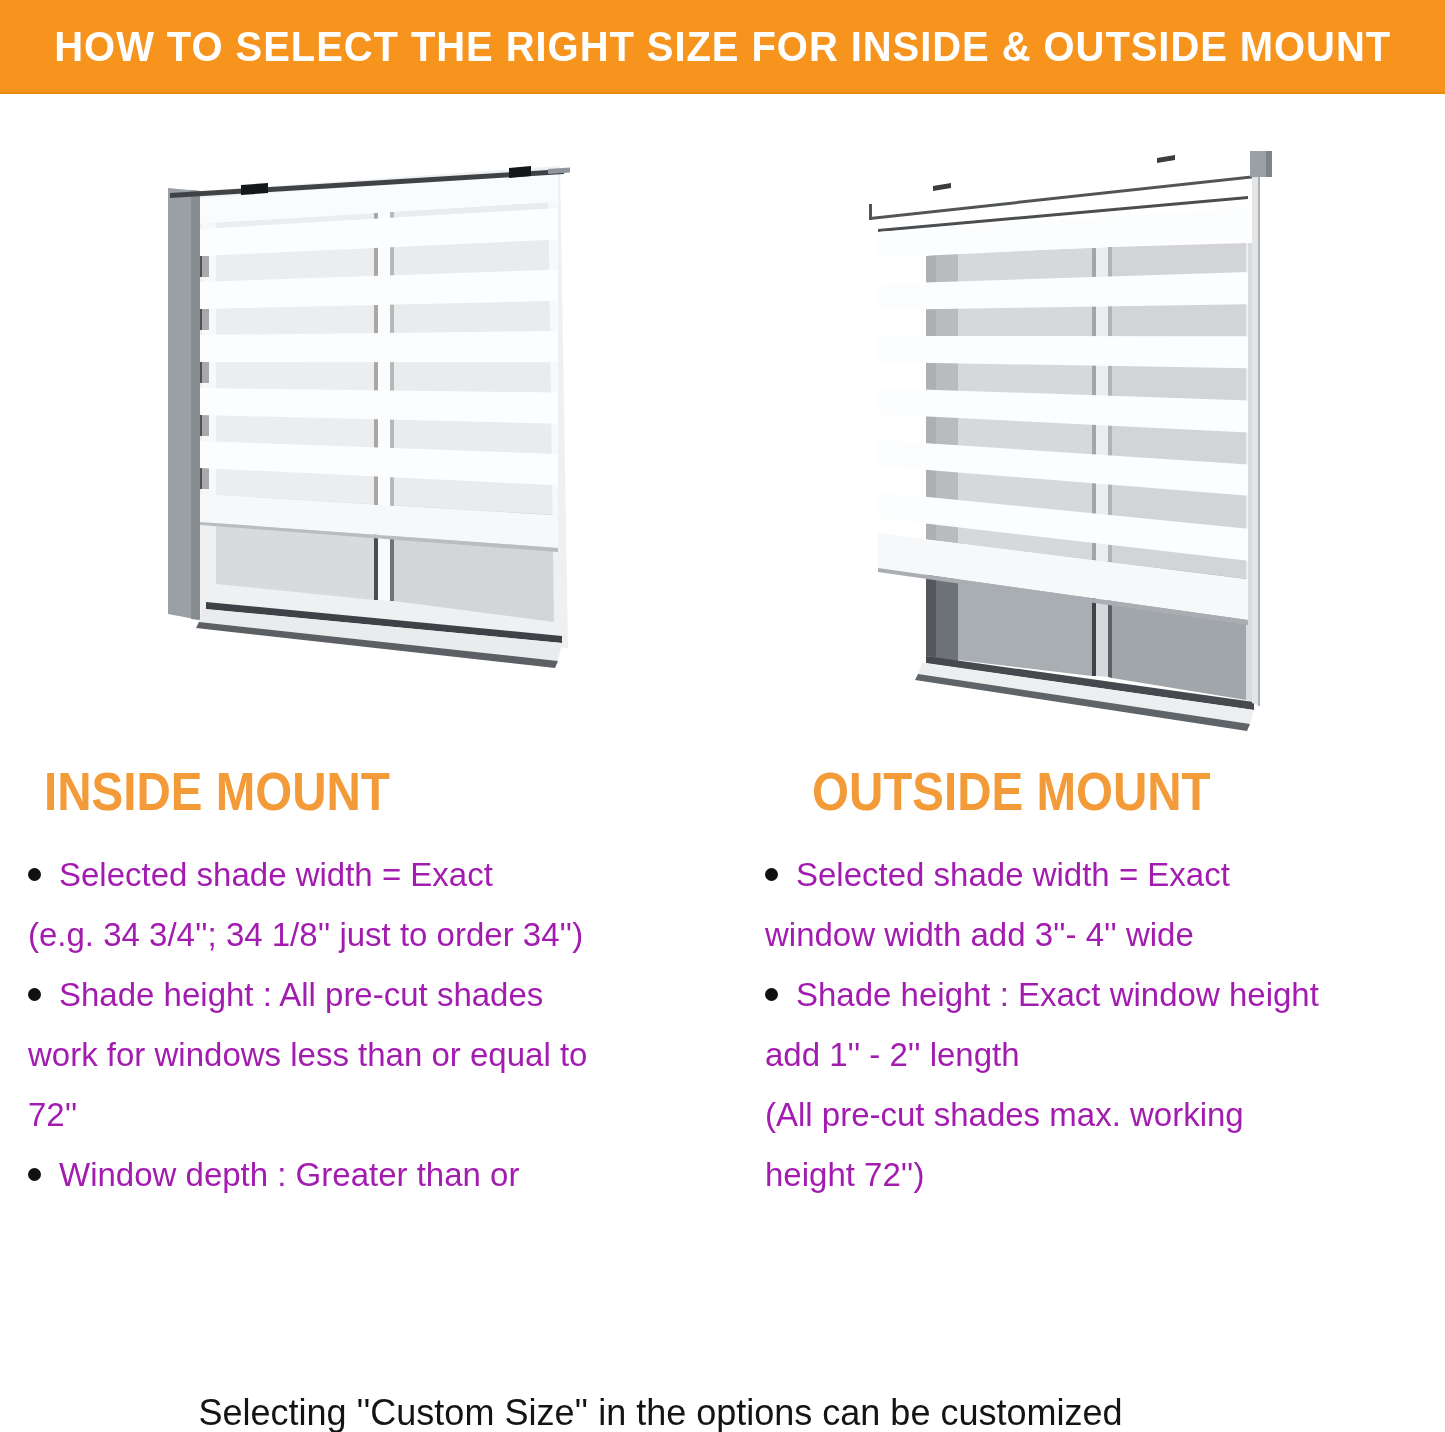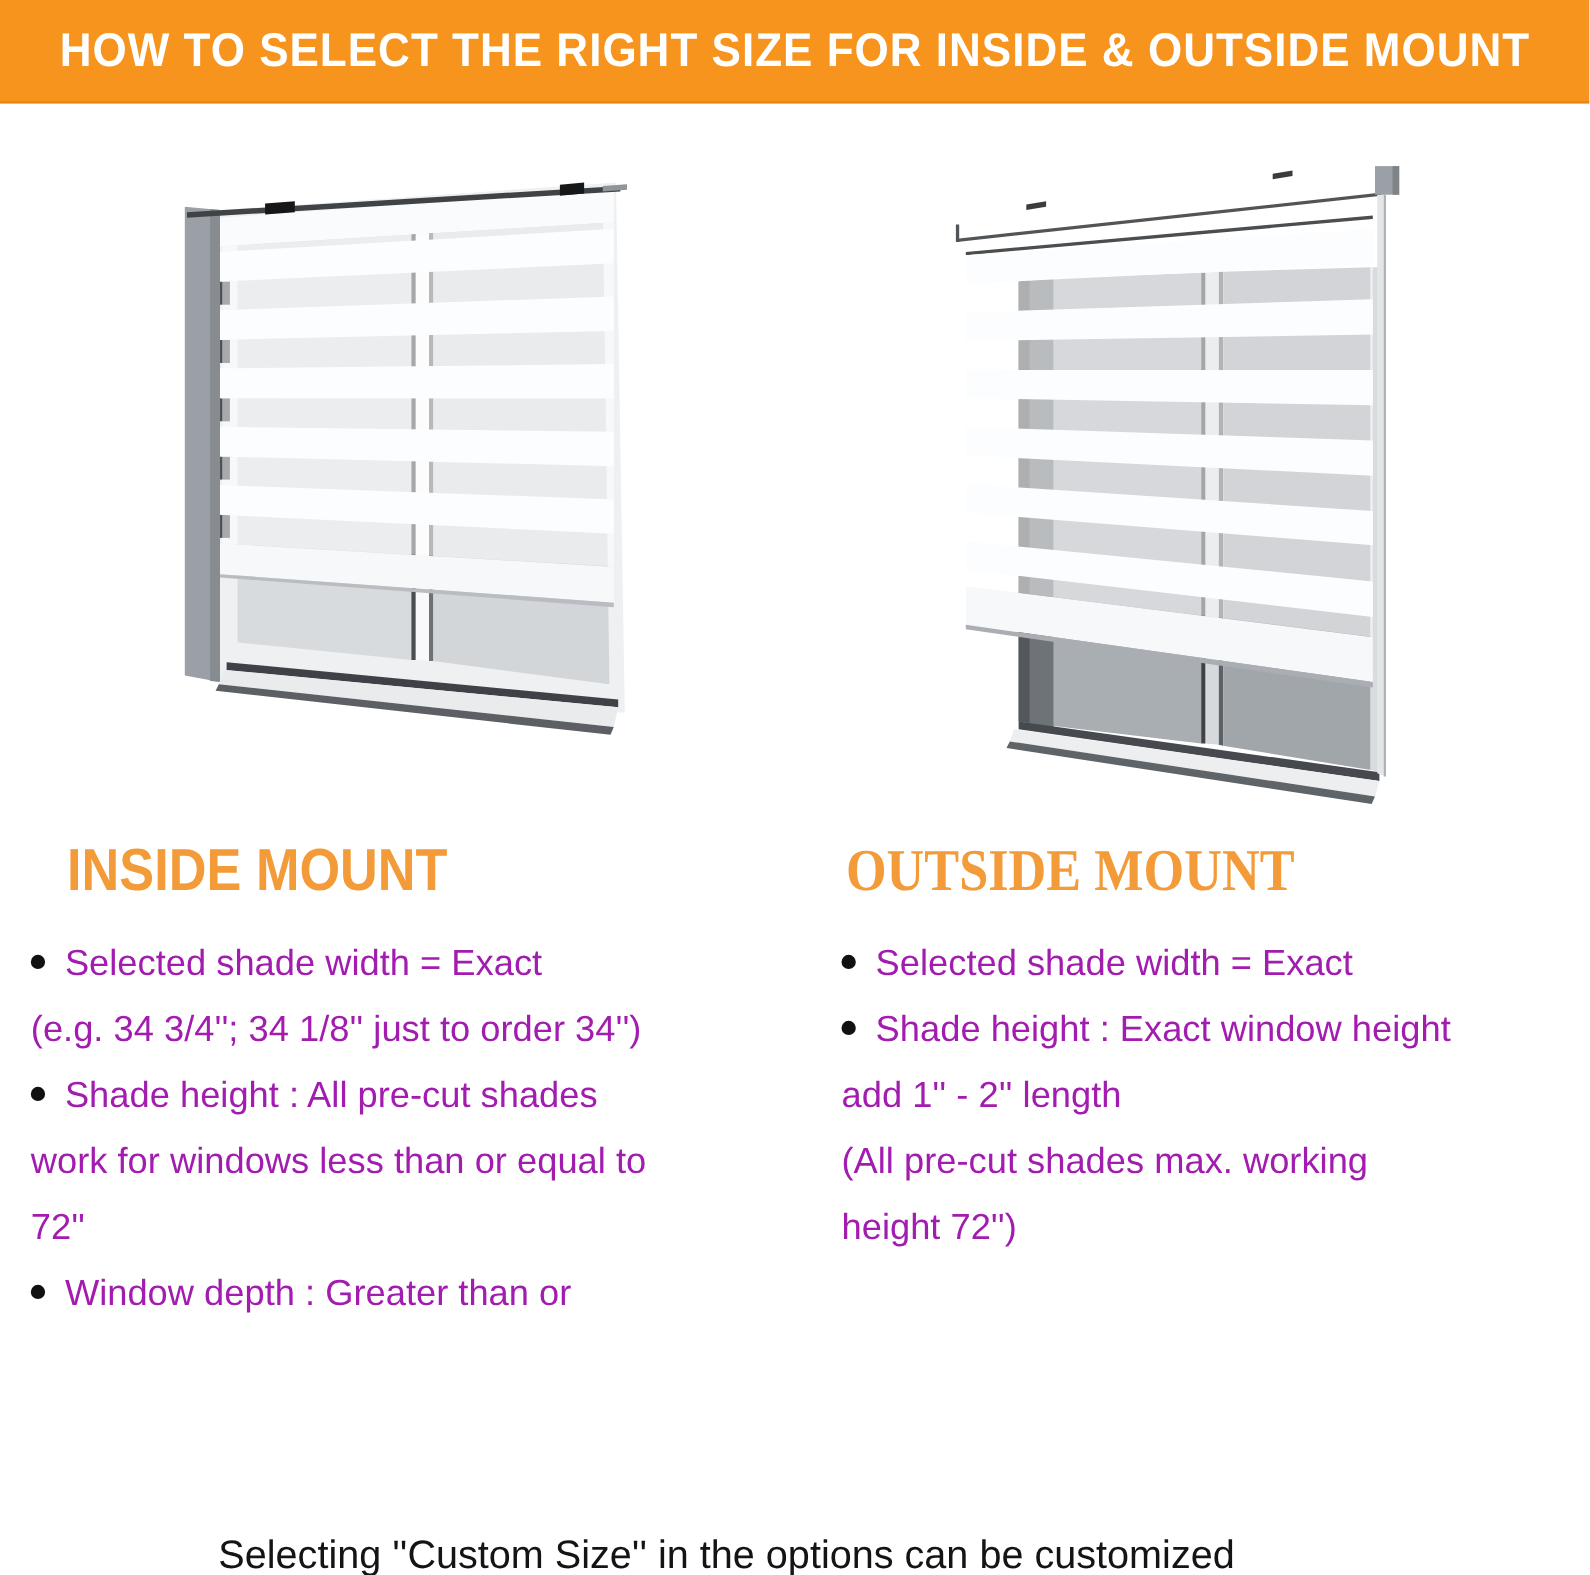--- a/index.html
+++ b/index.html
@@ -18,22 +18,22 @@
     font-size:43px;font-weight:700;letter-spacing:1px;color:#ffffff;white-space:nowrap;
   }
   .illus{position:absolute;}
   .mount-heading{
     position:absolute;top:760px;height:70px;white-space:nowrap;
   }
   .mount-heading span{
     display:inline-block;transform:scaleX(0.88);transform-origin:left center;
     font-size:54px;font-weight:700;color:var(--accent,#F29B38);letter-spacing:0px;
   }
-  .heading-inside{left:61px;}
-  .heading-outside{left:769px;font-family:Liberation Serif, serif;}
+  .heading-inside{left:44px;}
+  .heading-outside{left:812px;}
   .col{
     position:absolute;top:845px;font-size:33px;line-height:60px;color:#a21caf;
   }
   .col-inside{left:28px;width:715px;}
   .col-outside{left:765px;width:670px;}
   .tline{white-space:nowrap;height:60px;}
   .dot{
     display:inline-block;width:13px;height:13px;border-radius:50%;
     background:#111;margin-right:18px;vertical-align:middle;position:relative;top:-3px;
   }
@@ -140,19 +140,20 @@
 <div class="col col-inside">
     <div class="tline"><span class="dot"></span>Selected shade width = Exact</div>
     <div class="tline">(e.g. 34 3/4''; 34 1/8'' just to order 34'')</div>
     <div class="tline"><span class="dot"></span>Shade height : All pre-cut shades</div>
     <div class="tline">work for windows less than or equal to</div>
     <div class="tline">72''</div>
     <div class="tline"><span class="dot"></span>Window depth : Greater than or</div>
   </div>
 <div class="col col-outside">
     <div class="tline"><span class="dot"></span>Selected shade width = Exact</div>
+    <div class="tline">window width add 3''- 4'' wide</div>
     <div class="tline"><span class="dot"></span>Shade height : Exact window height</div>
     <div class="tline">add 1'' - 2'' length</div>
     <div class="tline">(All pre-cut shades max. working</div>
     <div class="tline">height 72'')</div>
   </div>
 
 <div class="footer-note">Selecting ''Custom Size'' in the options can be customized</div>
 
 </body></html>

